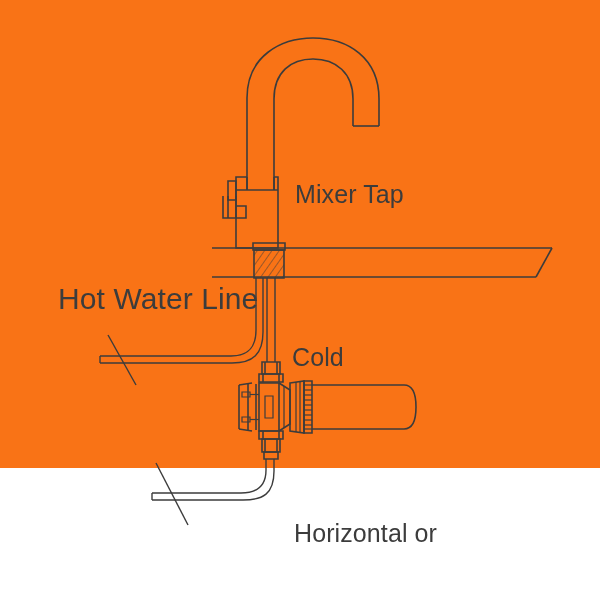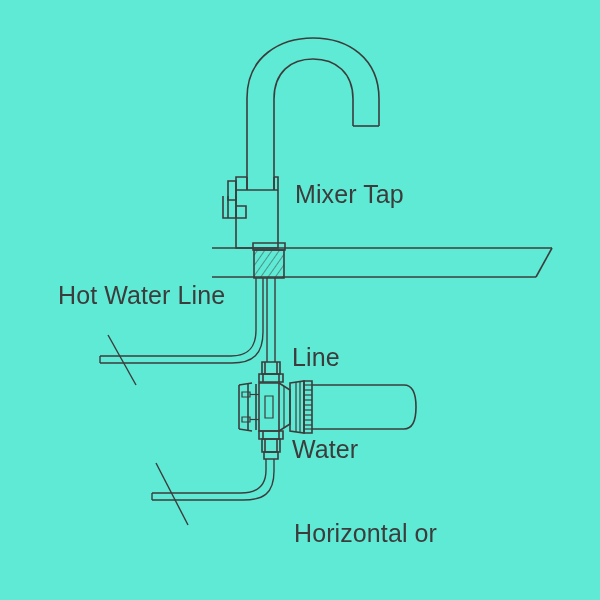--- a/index.html
+++ b/index.html
@@ -10,22 +10,22 @@
   }
   body {
     width: 600px;
     height: 600px;
     overflow: hidden;
     font-family: "Liberation Sans", "DejaVu Sans", sans-serif;
   }
   #diagram-root {
     position: relative;
     width: 600px;
-    height: 600px;
-    background: #5eead4;
+    height: 468px;
+    background: #f97316;
   }
   #diagram-svg {
     position: absolute;
     left: 0;
     top: 0;
     width: 600px;
     height: 600px;
     display: block;
   }
   .label {
@@ -38,21 +38,21 @@
     line-height: 1.18;
   }
   #label-mixer-tap {
     left: 295px;
     top: 180px;
     font-size: 25px;
   }
   #label-hot-water-line {
     left: 58px;
     top: 281px;
-    font-size: 25px;
+    font-size: 30px;
   }
   #label-cold-water-line {
     left: 292px;
     top: 281px;
     font-size: 25px;
     line-height: 1.22;
   }
   #label-installation {
     left: 294px;
     top: 457px;
@@ -228,22 +228,21 @@
       </g>
 
     </g>
   </svg>
 
   <div class="label" id="label-mixer-tap">Mixer Tap</div>
 
   <div class="label" id="label-hot-water-line">Hot Water Line</div>
 
   <div class="label" id="label-cold-water-line">
-    <div>Line</div>
-    <div>Water</div>
+    <div>Cold</div>
   </div>
 
   <div class="label" id="label-installation">
     <div>Horizontal or</div>
     
   </div>
 
 </div>
 
 </body></html>

